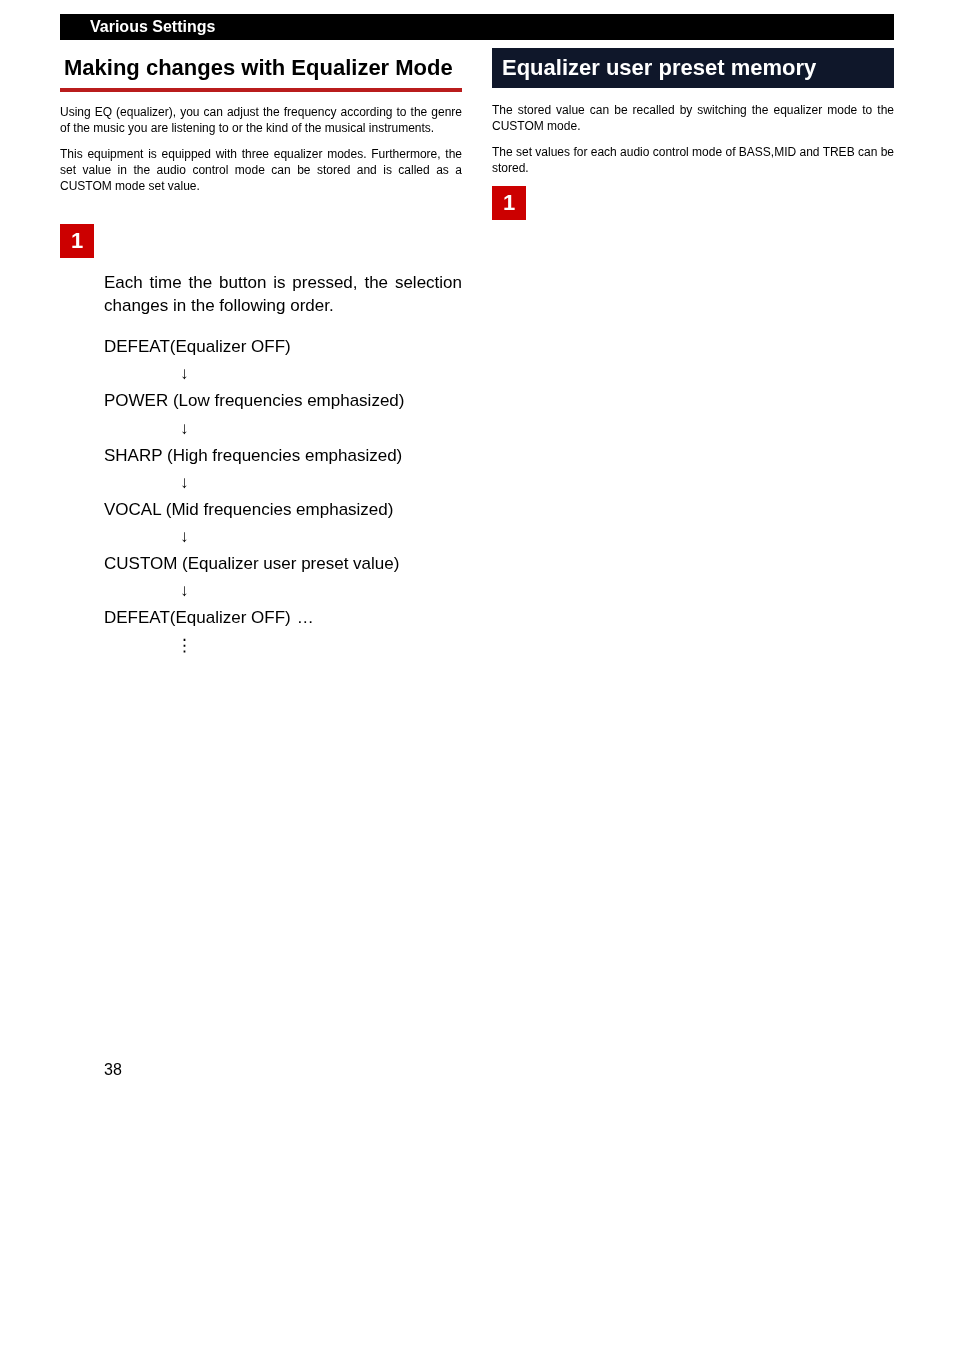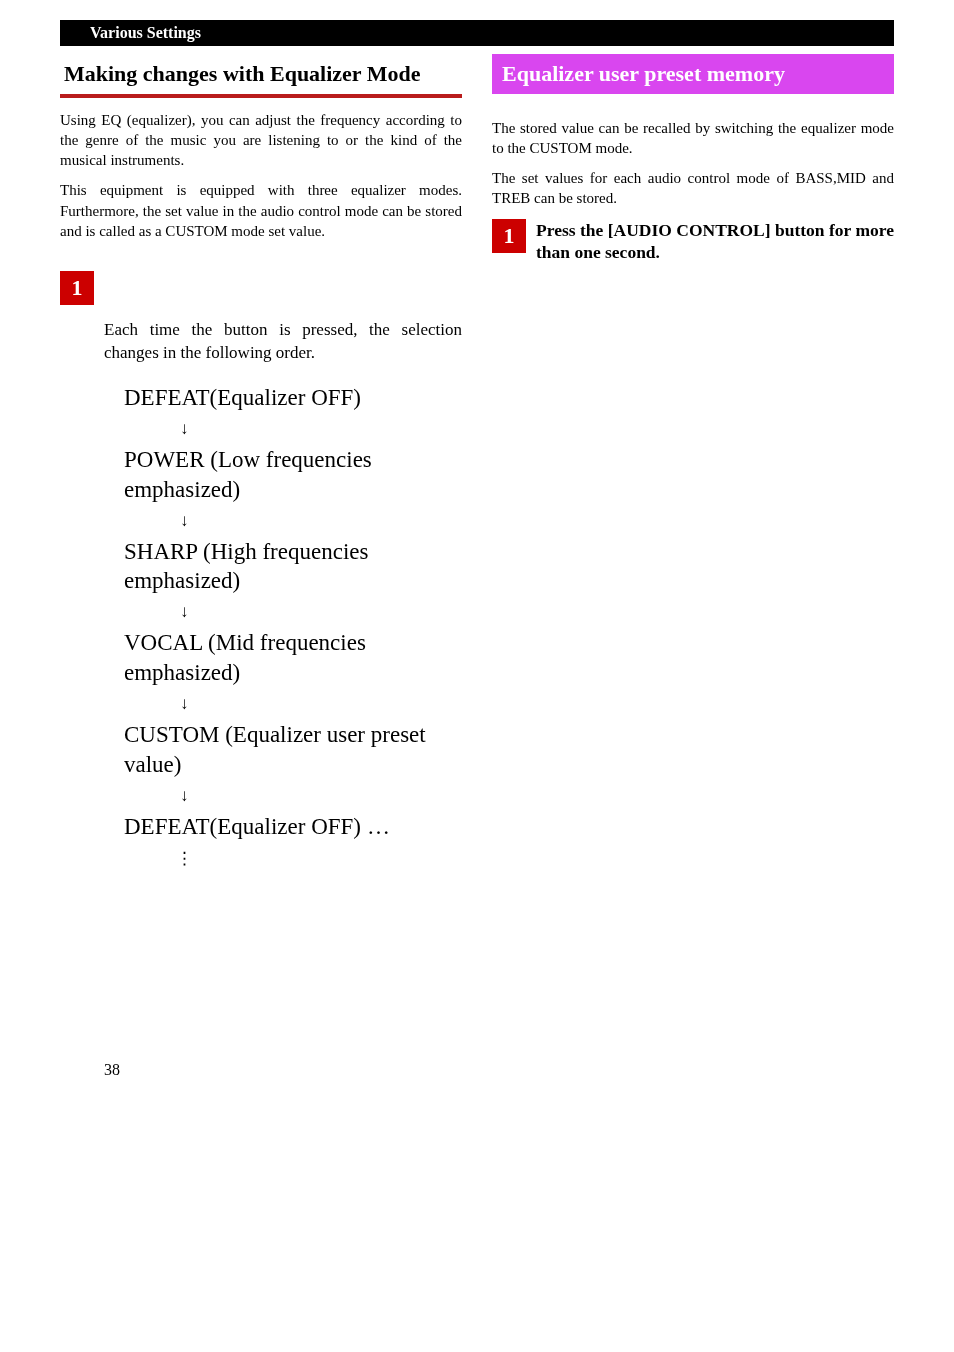--- a/index.html
+++ b/index.html
@@ -1,29 +1,29 @@
 <!DOCTYPE html>
 <html><head>
 <meta charset="utf-8">
 <style>
   * { box-sizing: border-box; margin: 0; padding: 0; }
   html, body { width: 954px; height: 1352px; background: #fff; font-family: Arial, Helvetica, sans-serif; color: #000; }
-  .page { width: 954px; height: 1107px; padding: 20px 60px 30px 60px; position: relative; font-family: Liberation Serif, serif; }
+  .page { width: 954px; height: 1107px; padding: 14px 60px 30px 60px; position: relative; }
   .top-bar { background: #000; color: #fff; font-weight: bold; font-size: 16px; padding: 4px 0 4px 30px; margin-bottom: 8px; }
   .columns { display: flex; gap: 30px; }
   .col { flex: 1; }
   .section-title { font-weight: bold; font-size: 22px; padding: 6px 4px; border-bottom: 4px solid #b91c1c; margin-bottom: 12px; line-height: 1.25; }
-  .section-title.inverse { background: #d946ef; color: #fff; padding-left: 10px; border-bottom: none; margin-bottom: 24px; }
-  .body-text { font-size: 15px; text-align: justify; line-height: 1.35; margin-bottom: 10px; }
+  .section-title.inverse { background: #0f172a; color: #fff; padding-left: 10px; border-bottom: none; margin-bottom: 14px; }
+  .body-text { font-size: 12px; text-align: justify; line-height: 1.35; margin-bottom: 10px; }
   .step { display: flex; align-items: flex-start; margin-top: 30px; margin-bottom: 14px; }
   .step.tight { margin-top: 4px; }
   .step-num { width: 34px; height: 34px; background: #c00; color: #fff; font-weight: bold; font-size: 22px; display: flex; align-items: center; justify-content: center; flex-shrink: 0; margin-right: 10px; }
   .step-head { font-weight: bold; font-size: 17.5px; text-align: justify; line-height: 1.3; flex: 1; }
   .step-body { margin-left: 44px; font-size: 17px; text-align: justify; line-height: 1.35; margin-bottom: 18px; }
-  .seq-item { margin-left: 64px; font-size: 23px; line-height: 1.3; margin-bottom: 6px; }
+  .seq-item { margin-left: 44px; font-size: 17px; line-height: 1.3; margin-bottom: 6px; }
   .arrow { margin-left: 120px; font-size: 17px; margin-bottom: 6px; }
   .dots-h { margin-left: 6px; }
   .dots-v { margin-left: 116px; font-size: 17px; letter-spacing: 2px; }
   .page-number { position: absolute; bottom: 28px; left: 60px; font-size: 16px; margin-left: 44px; }
 </style>
 </head>
 <body>
 
 <div class="page">
   <div class="top-bar">Various Settings</div>
@@ -58,20 +58,19 @@
     </div>
 
     <div class="col">
       <div class="section-title inverse">Equalizer user preset memory</div>
 
       <p class="body-text">The stored value can be recalled by switching the equalizer mode to the CUSTOM mode.</p>
       <p class="body-text">The set values for each audio control mode of BASS,MID and TREB can be stored.</p>
 
       <div class="step tight">
         <div class="step-num">1</div>
-        <div class="step-head">Press the [AUDIO CONTROL] button for more than one second.</div>
       </div>
     </div>
 
   </div>
 
   <div class="page-number">38</div>
 </div>
 
 </body></html>

